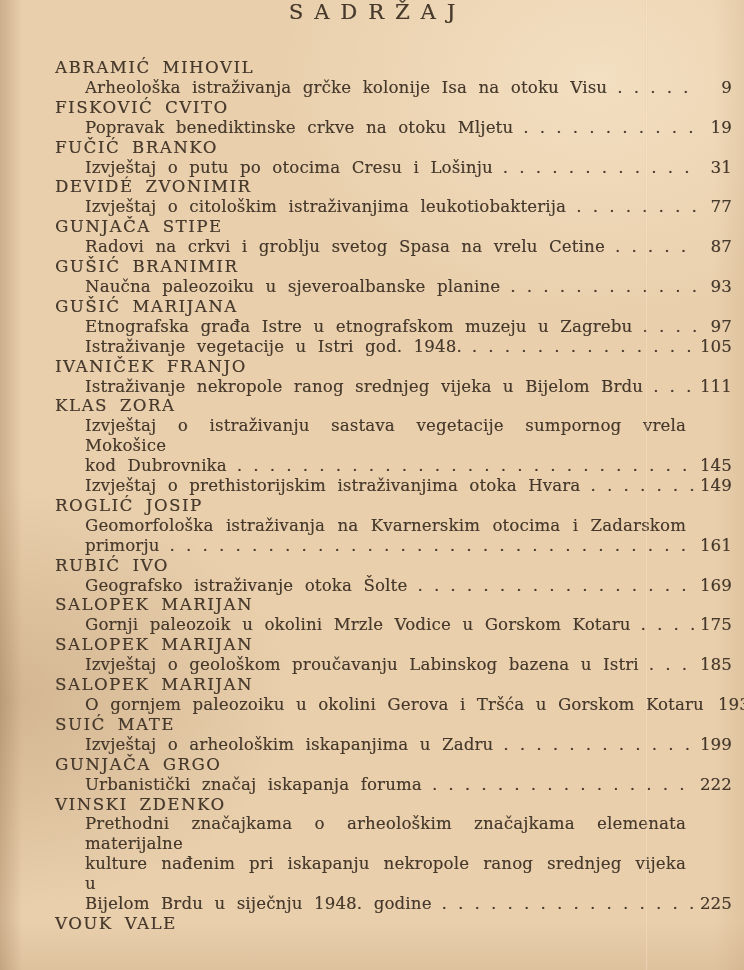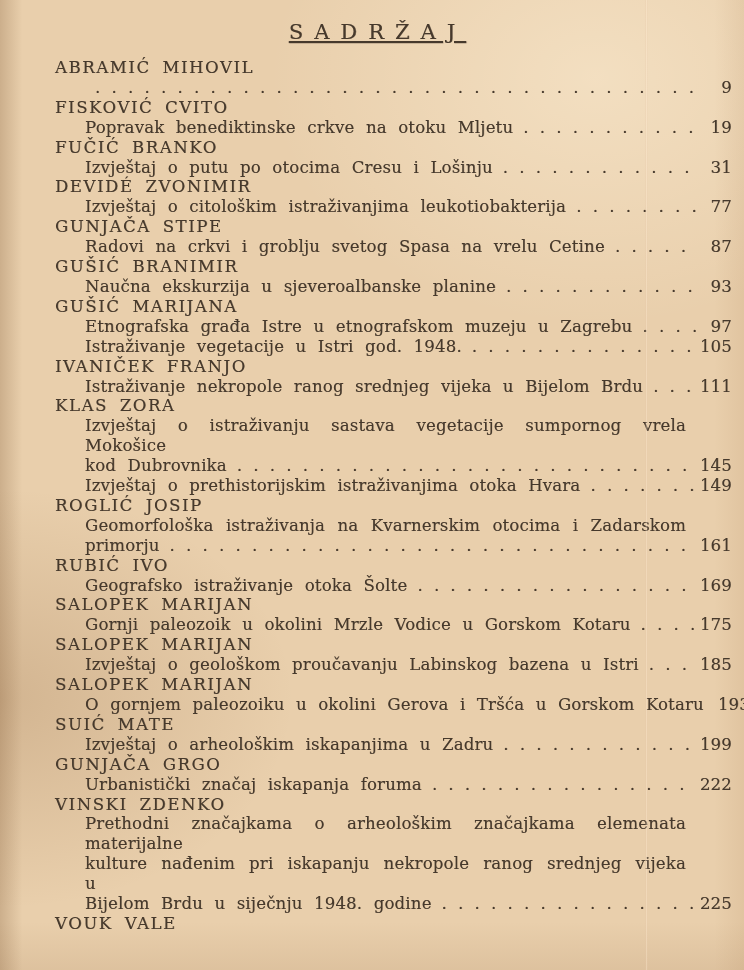--- a/index.html
+++ b/index.html
@@ -23,28 +23,26 @@
       var(--paper);
   }
   .page::after{ 
     content:"";
     position:absolute;top:0;bottom:0;left:645px;width:3px;
     background:linear-gradient(90deg, rgba(180,120,80,0.10), rgba(255,235,210,0.35), rgba(180,120,80,0.08));
     pointer-events:none;
   }
   .title{
     margin:0;
-    padding-top:20px;
     text-align:center;
     font-size:21px;
     font-weight:normal;
     letter-spacing:11px;
     text-indent:11px;
     text-shadow:0.4px 0.4px 0 rgba(70,57,44,0.55);
-    text-decoration:underline;
   }
   .toc{
     position:absolute;
     left:55px;right:12px;top:58px;
     font-size:16.5px;
     line-height:19.9px;
   }
   .author{
     letter-spacing:1.6px;
     word-spacing:5px;
@@ -84,20 +82,21 @@
 </head>
 <body>
 
 <div class="page">
   <h1 class="title">SADRŽAJ</h1>
   <div class="toc" id="entries">
   <div class="entry">
     <div class="author">ABRAMIĆ MIHOVIL</div>
     <div class="t-lines">
           <div class="t-line t-last">
+            <span class="txt">Arheološka istraživanja grčke kolonije Isa na otoku Visu</span>
             <span class="leader">. . . . . . . . . . . . . . . . . . . . . . . . . . . . . . . . . . . . . . . .</span>
             <span class="pagenum">9</span>
           </div>
         </div>
   </div>
 
   <div class="entry">
     <div class="author">FISKOVIĆ CVITO</div>
     <div class="t-lines">
           <div class="t-line t-last">
@@ -138,21 +137,21 @@
             <span class="leader">. . . . . . . . . . . . . . . . . . . . . . . . . . . . . . . . . . . . . . . .</span>
             <span class="pagenum">87</span>
           </div>
         </div>
   </div>
 
   <div class="entry">
     <div class="author">GUŠIĆ BRANIMIR</div>
     <div class="t-lines">
           <div class="t-line t-last">
-            <span class="txt">Naučna ekskurzija u sjeveroalbanske planine</span>
+            <span class="txt">Naučna paleozoiku u sjeveroalbanske planine</span>
             <span class="leader">. . . . . . . . . . . . . . . . . . . . . . . . . . . . . . . . . . . . . . . .</span>
             <span class="pagenum">93</span>
           </div>
         </div>
   </div>
 
   <div class="entry">
     <div class="author">GUŠIĆ MARIJANA</div>
     <div class="t-lines">
           <div class="t-line t-last">

